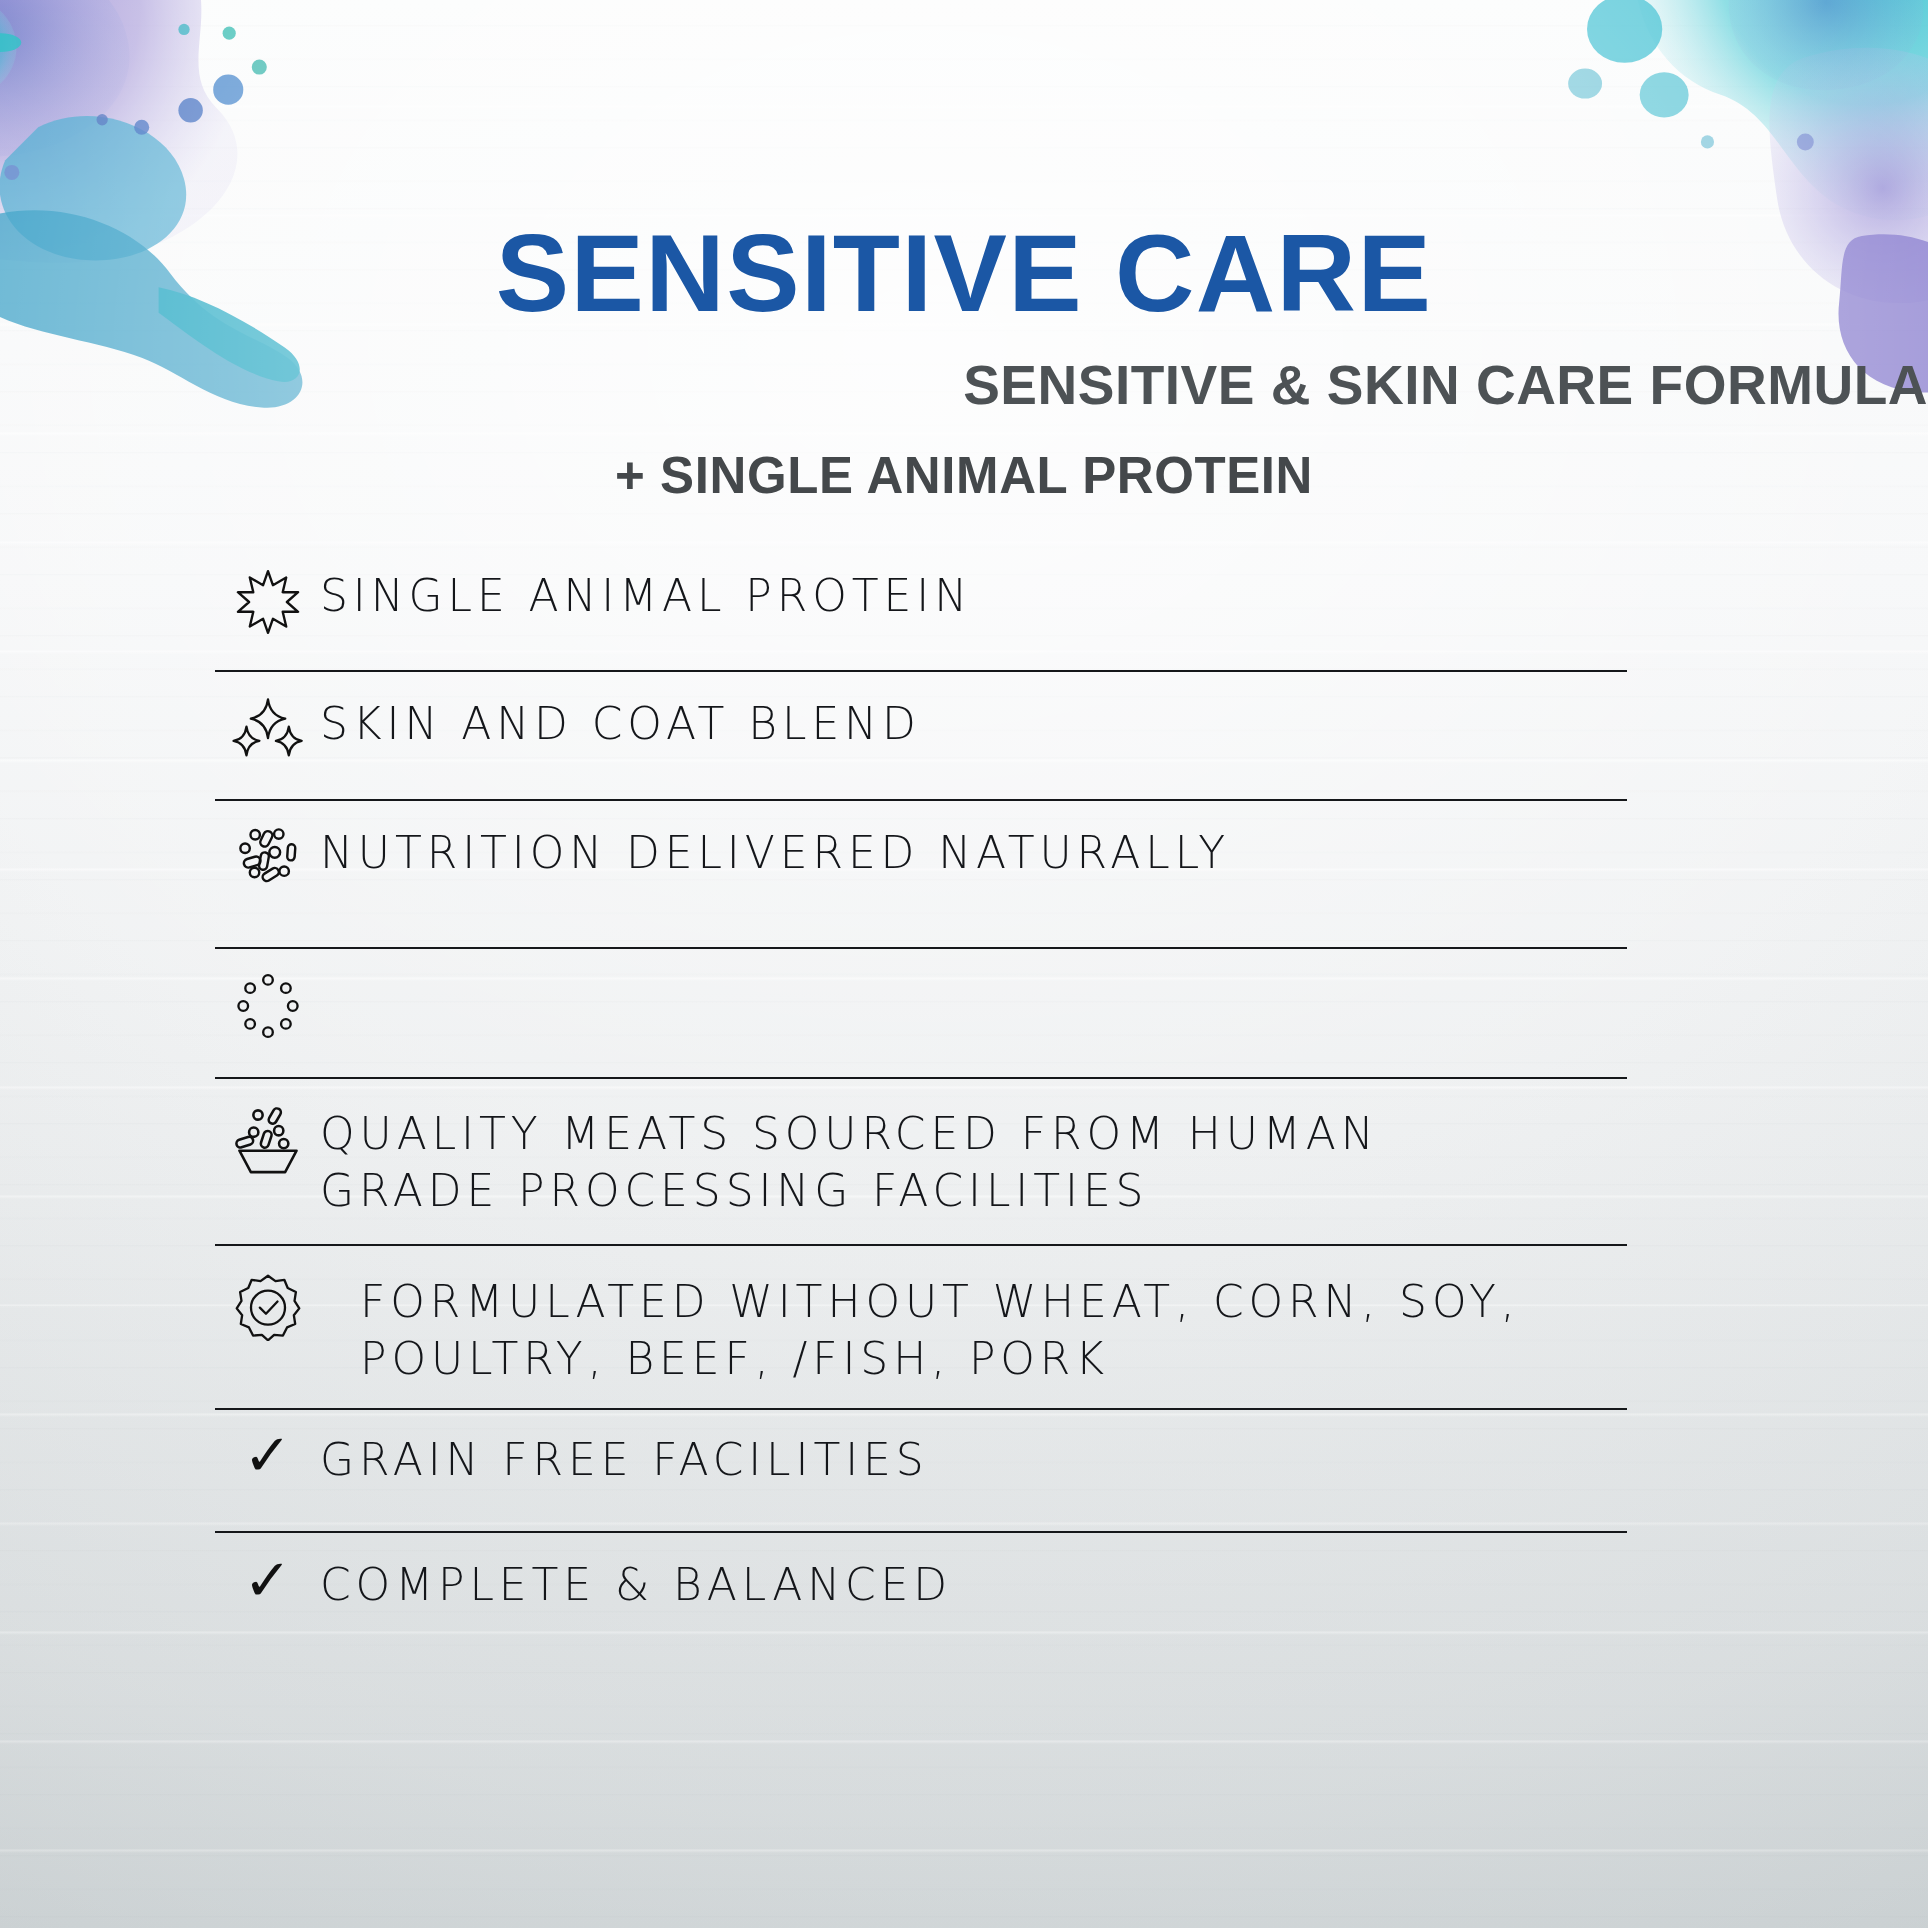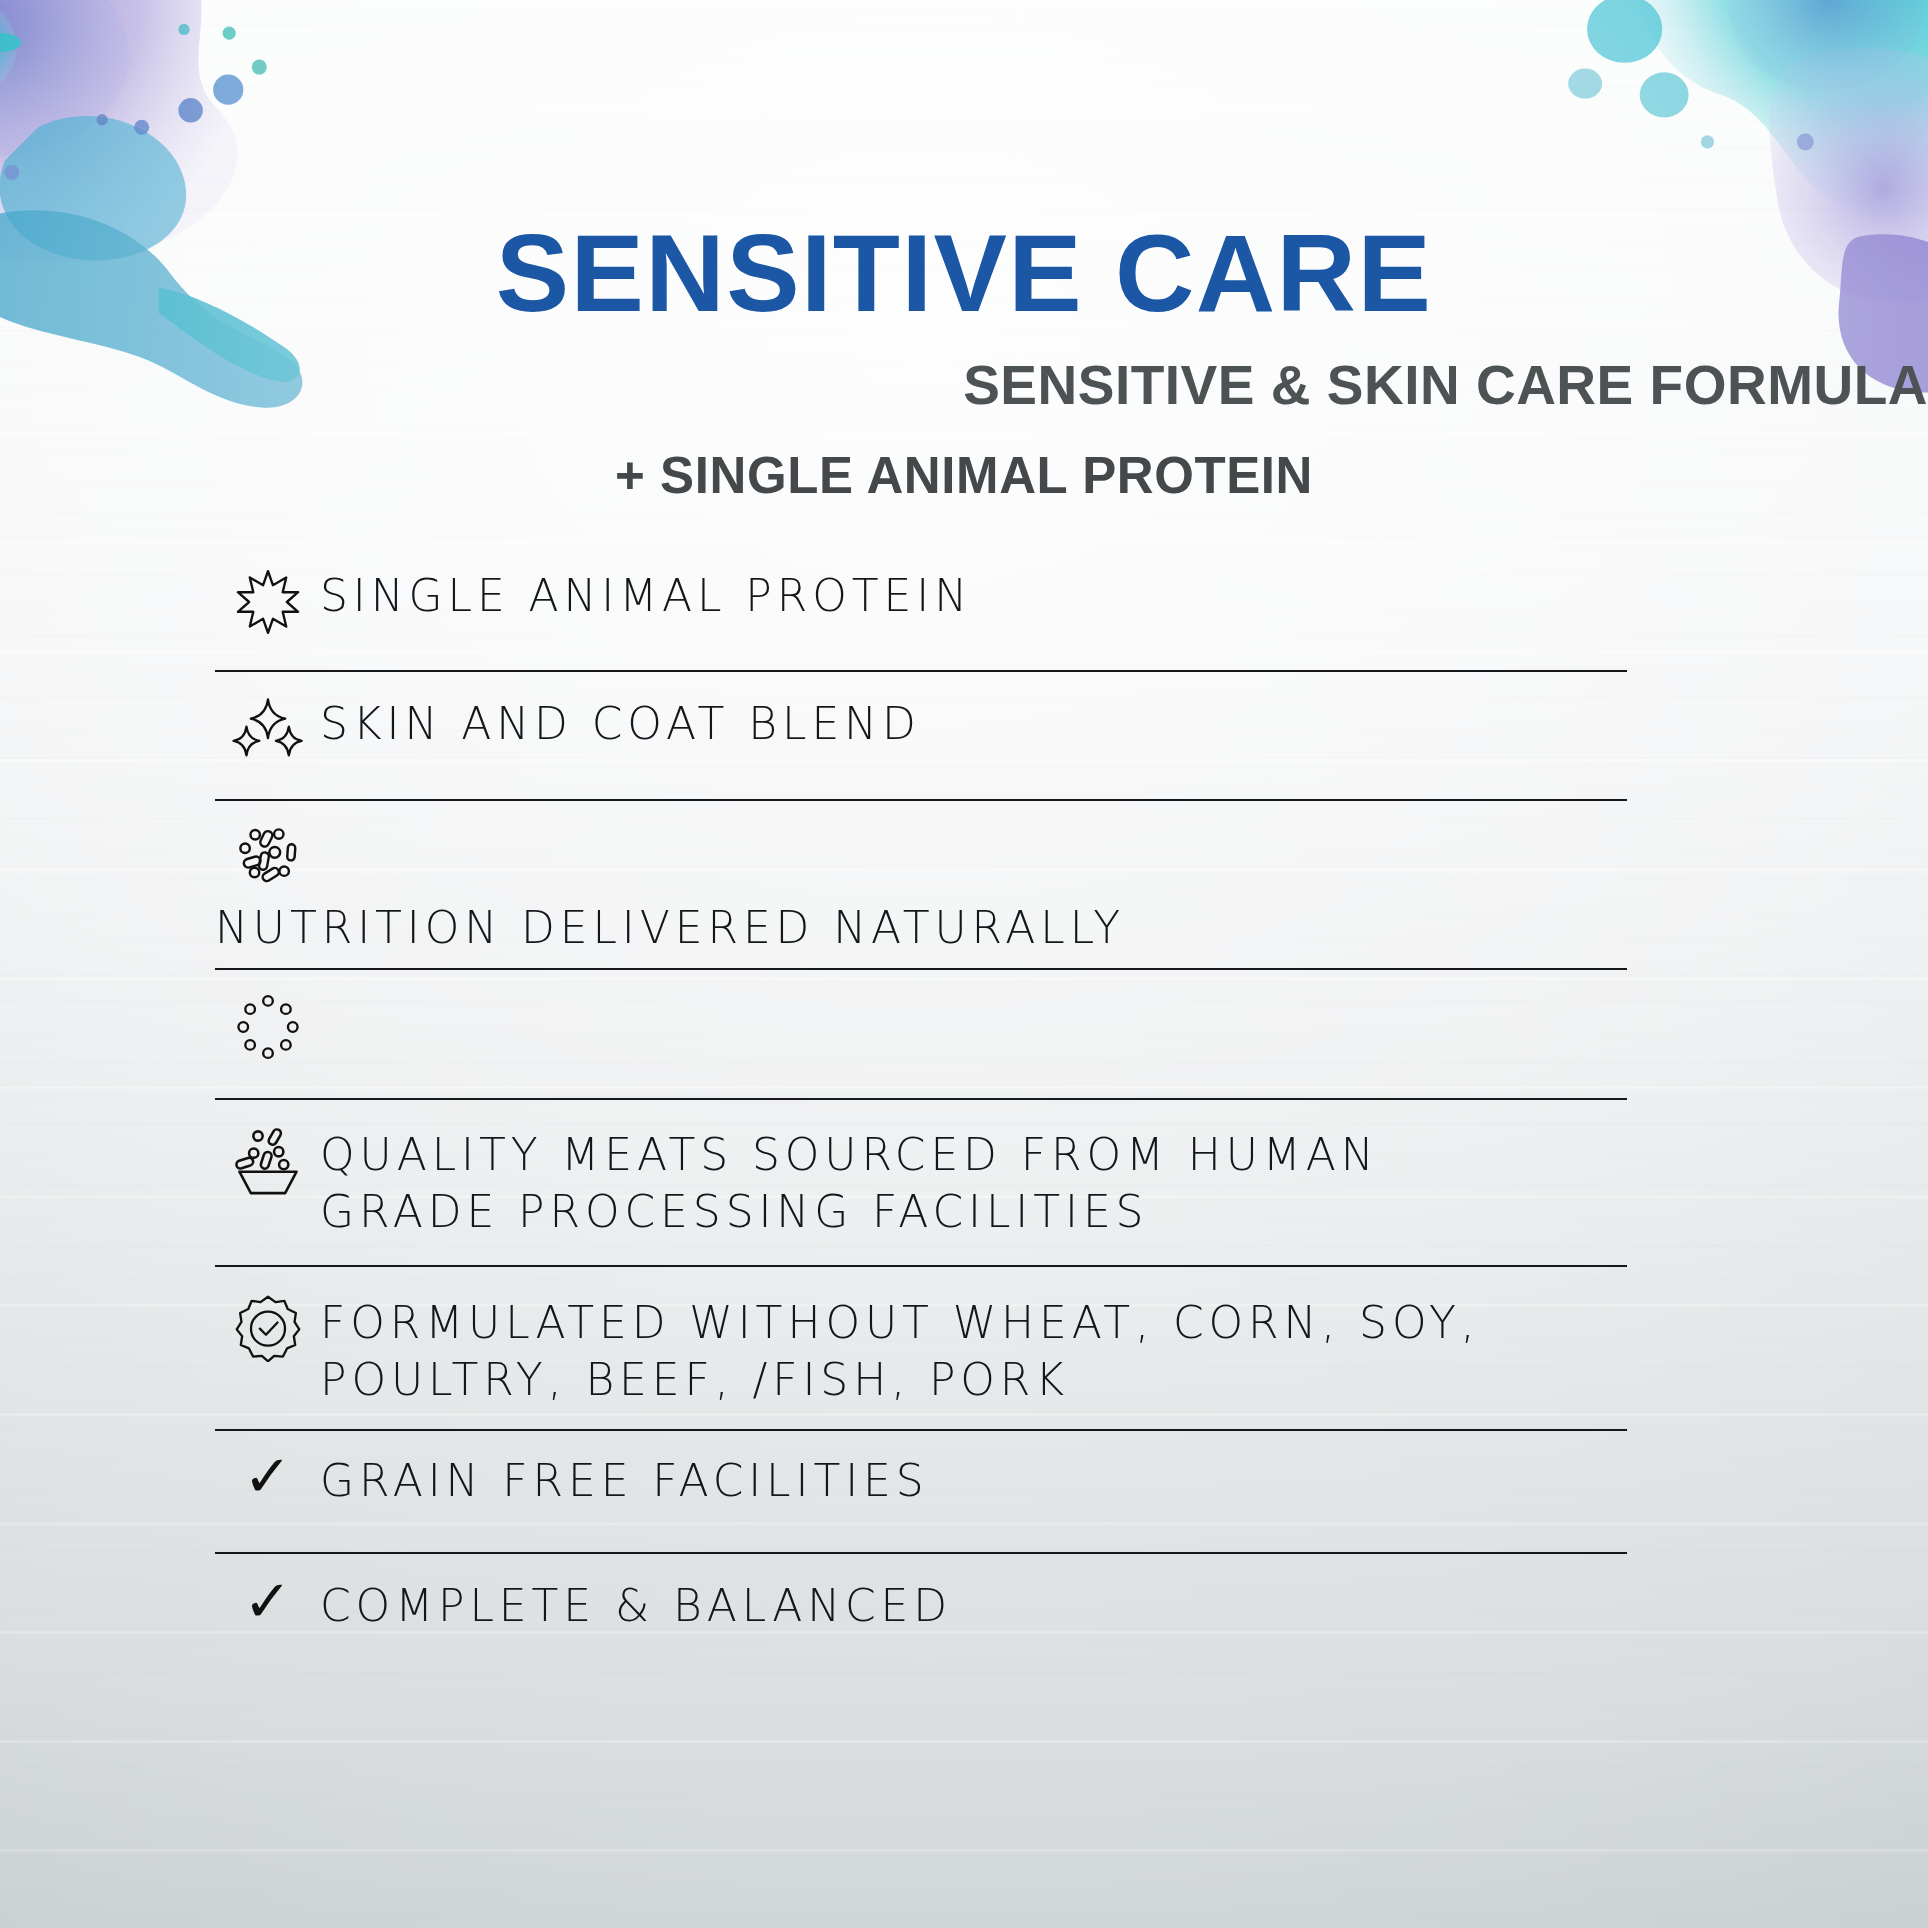--- a/index.html
+++ b/index.html
@@ -83,24 +83,24 @@
     color:#14161a;
     line-height:1.30;
     font-weight:300;
     font-family:"DejaVu Sans", sans-serif;
     padding-top:1.9px;
     white-space:pre-line;
   }
   
   .frow.r1{padding-top:3.8px;padding-bottom:24.5px;}
   .frow.r2{padding-top:21px;padding-bottom:24.5px;}
-  .frow.r3{padding-top:21px;padding-bottom:12px;flex-direction:column;}
+  .frow.r3{padding-top:21px;padding-bottom:44px;}
   .frow.r4{padding-top:22.6px;padding-bottom:24.5px;}
   .frow.r5{padding-top:24.5px;padding-bottom:24.5px;justify-content:flex-end;}
-  .frow.r6{padding-top:24.5px;padding-bottom:21px;}
+  .frow.r6{padding-top:24.5px;padding-bottom:21px;gap:40px;}
   .frow.r7{padding-top:19px;padding-bottom:21px;}
   .frow.r8{padding-top:21px;padding-bottom:19px;}
   .frow .ficon.check{
     font-size:58px;line-height:0.9;color:#111;
     font-family:"DejaVu Sans", sans-serif;
     align-items:flex-start;padding-top:0px;
   }
 </style>
 </head>
 <body>

